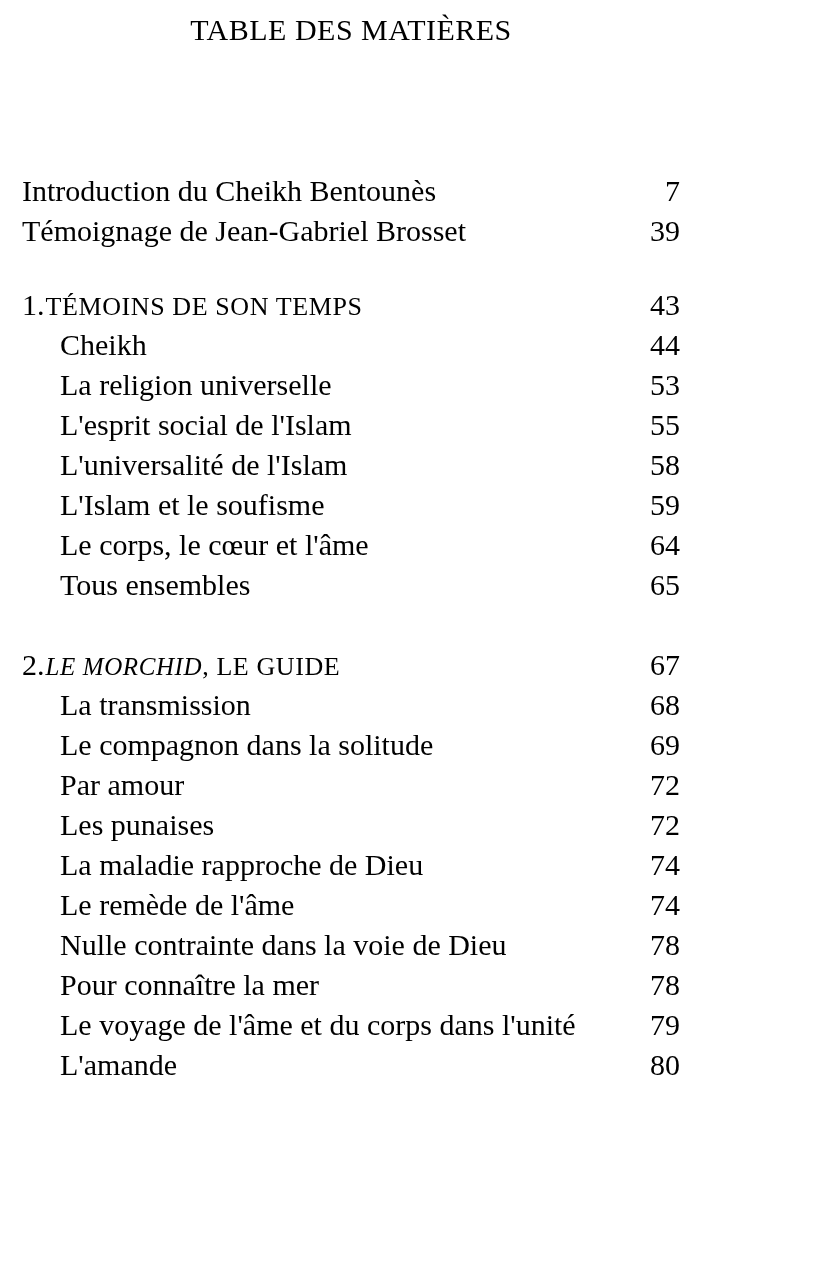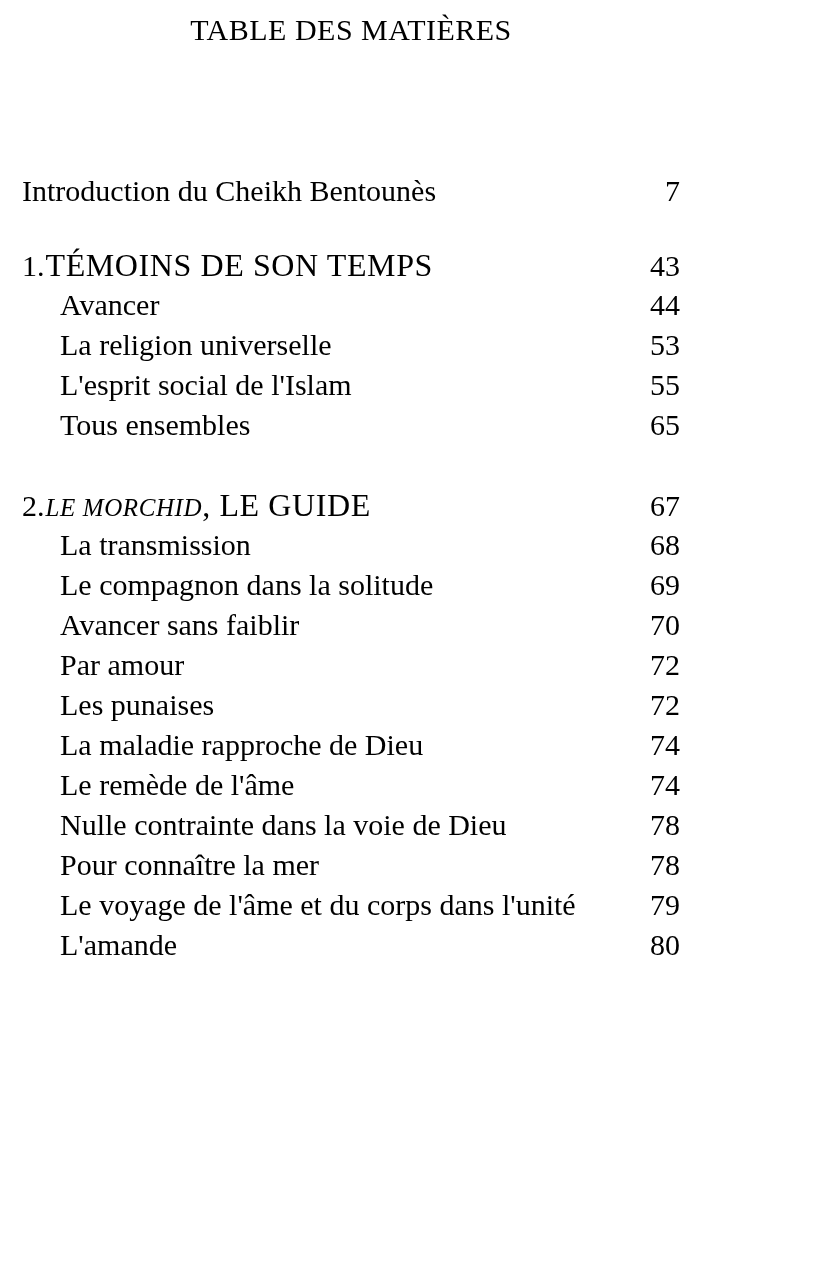--- a/index.html
+++ b/index.html
@@ -38,21 +38,21 @@
     font-size: 30px;
     line-height: 40px;
     height: 40px;
     white-space: nowrap;
     gap: 16px;
   }
   .row .label { flex: 1 1 auto; overflow: hidden; }
   .row .pagenum { flex: 0 0 auto; text-align: right; }
   .row.sub .label { padding-left: 38px; }
   .sec-caps {
-    font-size: 32px;
+    font-size: 26px;
     letter-spacing: 0.6px;
   }
   .sec-caps-italic {
     font-size: 25px;
     letter-spacing: 0.6px;
     font-style: italic;
     text-align: center;
   }
   .secnum { padding-right: 1px; }
 </style>
@@ -62,63 +62,75 @@
 <div class="page">
 
   <div class="doc-title">TABLE DES MATIÈRES</div>
 
   <div class="gap-title"></div>
 
   <div class="row">
     <span class="label">Introduction du Cheikh Bentounès</span>
     <span class="pagenum">7</span>
   </div>
+  <div class="row">
+    <span class="label">Témoignage de Jean-Gabriel Brosset</span>
+    <span class="pagenum">39</span>
+  </div>
 
   <div class="gap-section-1"></div>
 
   <div class="row">
     <span class="label"><span class="secnum">1.</span><span class="sec-caps-italic"></span><span class="sec-caps">TÉMOINS DE SON TEMPS</span></span>
     <span class="pagenum">43</span>
   </div>
 
   <div class="row sub">
-    <span class="label">Avancer</span>
+    <span class="label">Cheikh</span>
     <span class="pagenum">44</span>
   </div>
   <div class="row sub">
     <span class="label">La religion universelle</span>
     <span class="pagenum">53</span>
   </div>
   <div class="row sub">
     <span class="label">L'esprit social de l'Islam</span>
     <span class="pagenum">55</span>
+  </div>
+  <div class="row sub">
+    <span class="label">L'universalité de l'Islam</span>
+    <span class="pagenum">58</span>
+  </div>
+  <div class="row sub">
+    <span class="label">L'Islam et le soufisme</span>
+    <span class="pagenum">59</span>
+  </div>
+  <div class="row sub">
+    <span class="label">Le corps, le cœur et l'âme</span>
+    <span class="pagenum">64</span>
   </div>
   <div class="row sub">
     <span class="label">Tous ensembles</span>
     <span class="pagenum">65</span>
   </div>
 
   <div class="gap-section-2"></div>
 
   <div class="row">
     <span class="label"><span class="secnum">2.</span><span class="sec-caps-italic">LE MORCHID</span><span class="sec-caps">, LE GUIDE</span></span>
     <span class="pagenum">67</span>
   </div>
 
   <div class="row sub">
     <span class="label">La transmission</span>
     <span class="pagenum">68</span>
   </div>
   <div class="row sub">
     <span class="label">Le compagnon dans la solitude</span>
     <span class="pagenum">69</span>
-  </div>
-  <div class="row sub">
-    <span class="label">Avancer sans faiblir</span>
-    <span class="pagenum">70</span>
   </div>
   <div class="row sub">
     <span class="label">Par amour</span>
     <span class="pagenum">72</span>
   </div>
   <div class="row sub">
     <span class="label">Les punaises</span>
     <span class="pagenum">72</span>
   </div>
   <div class="row sub">

